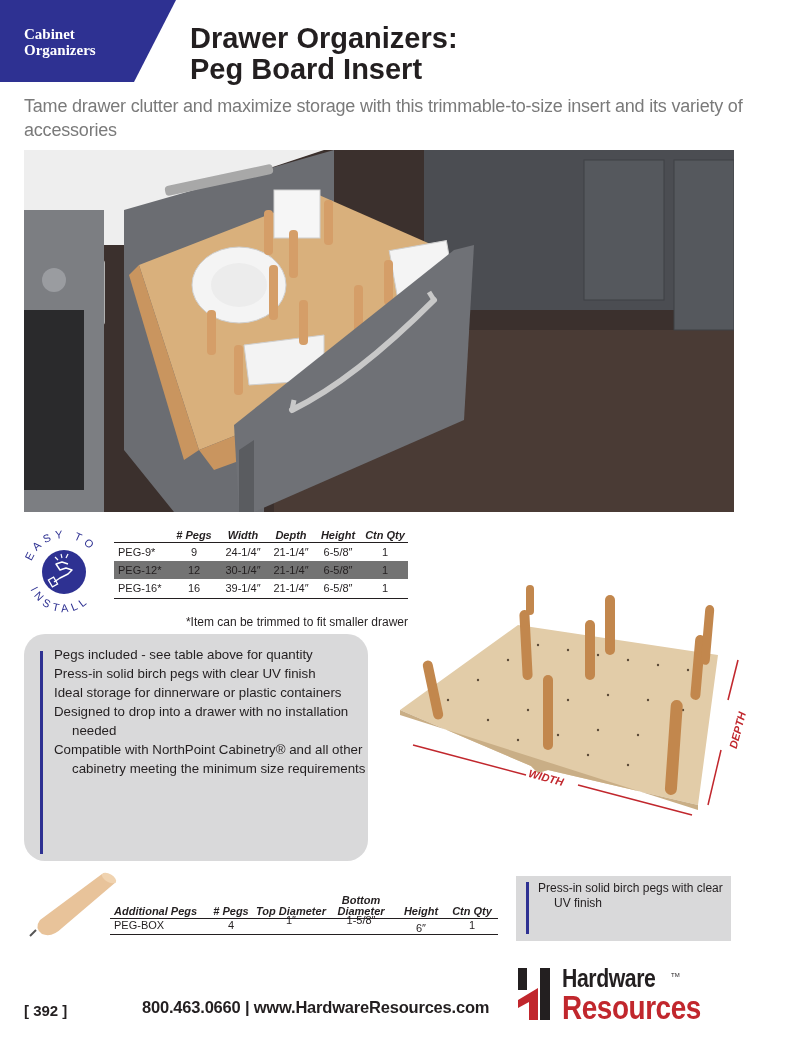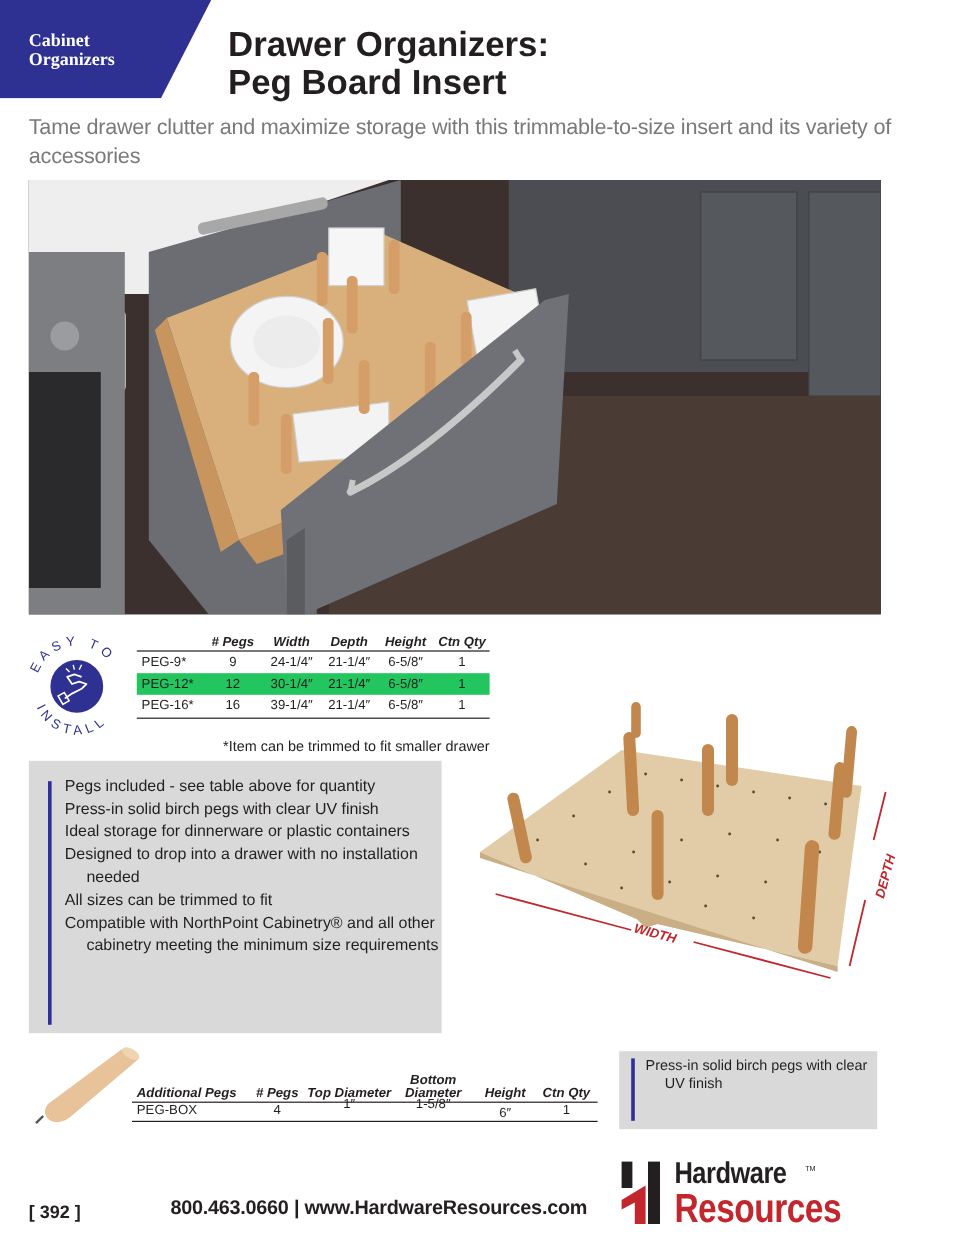--- a/index.html
+++ b/index.html
@@ -17,32 +17,32 @@
   .hero { position: absolute; left: 24px; top: 150px; width: 710px; height: 362px; overflow: hidden; background: #3a3332; }
   .hero svg { display: block; }
 
   
   .badge { position: absolute; left: 16px; top: 520px; width: 96px; height: 96px; }
 
   
   .ptable { position: absolute; left: 114px; top: 528px; width: 294px; font-size: 11px; }
   .ptable .hdr { display: flex; height: 15px; border-bottom: 1.5px solid #231f20; font-style: italic; font-weight: bold; align-items: flex-end; padding-bottom: 1px; }
   .ptable .row { display: flex; height: 18px; align-items: center; }
-  .ptable .row.shaded { background: #22c55e; }
+  .ptable .row.shaded { background: #737373; }
   .ptable .bottom-rule { border-top: 1.5px solid #231f20; margin-top: 1px; }
   .c0 { width: 56px; padding-left: 4px; }
   .c1 { width: 48px; text-align: center; }
   .c2 { width: 50px; text-align: center; }
   .c3 { width: 46px; text-align: center; }
   .c4 { width: 48px; text-align: center; }
   .c5 { width: 46px; text-align: center; }
   .ptable .note { font-size: 12px; text-align: right; margin-top: 16px; color: #231f20; }
 
   
-  .features { position: absolute; left: 24px; top: 634px; width: 344px; height: 227px; background: #d9d9da; }
+  .features { position: absolute; left: 24px; top: 634px; width: 344px; height: 227px; background: #d9d9da; border-radius: 21px; }
   .features .bar { position: absolute; left: 16px; top: 17px; width: 3px; height: 203px; background: #2e3192; }
   .features ul { list-style: none; position: absolute; left: 30px; top: 11px; width: 312px; font-size: 13.3px; line-height: 19px; color: #231f20; }
   .features li { padding-left: 18px; text-indent: -18px; }
 
   
   .board { position: absolute; left: 388px; top: 560px; width: 400px; height: 260px; }
 
   
   .peg-img { position: absolute; left: 22px; top: 868px; width: 100px; height: 80px; }
   .atable { position: absolute; left: 110px; top: 892px; width: 388px; font-size: 11px; }
@@ -195,21 +195,20 @@
   <div class="note">*Item can be trimmed to fit smaller drawer</div>
 </div>
 
 <div class="features">
   <div class="bar"></div>
   <ul>
     <li>Pegs included - see table above for quantity</li>
     <li>Press-in solid birch pegs with clear UV finish</li>
     <li>Ideal storage for dinnerware or plastic containers</li>
     <li>Designed to drop into a drawer with no installation needed</li>
-    <li>All sizes can be trimmed to fit</li>
     <li>Compatible with NorthPoint Cabinetry® and all other cabinetry meeting the minimum size requirements</li>
   </ul>
 </div>
 
 <div class="board">
   <svg width="400" height="260" viewBox="0 0 400 260">
 
     <polygon points="12,150 130,65 330,95 310,245 160,210 150,213 143,206" fill="#e2cca8"></polygon>
     <polygon points="12,150 143,206 150,213 160,210 310,245 310,250 12,155" fill="#c9ae86"></polygon>
 

